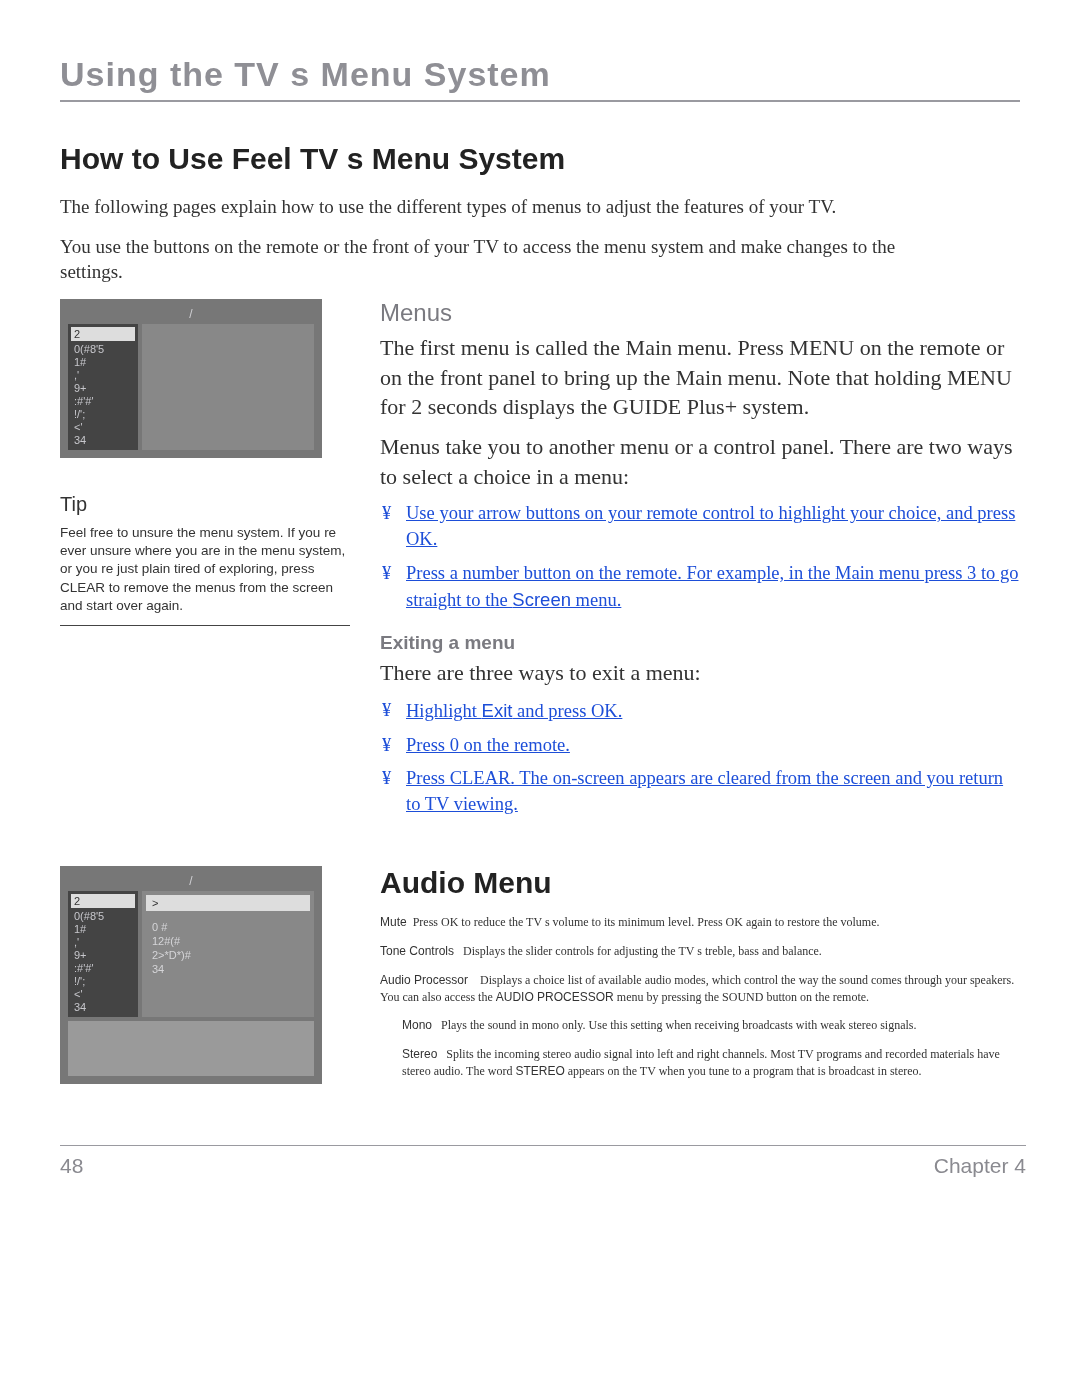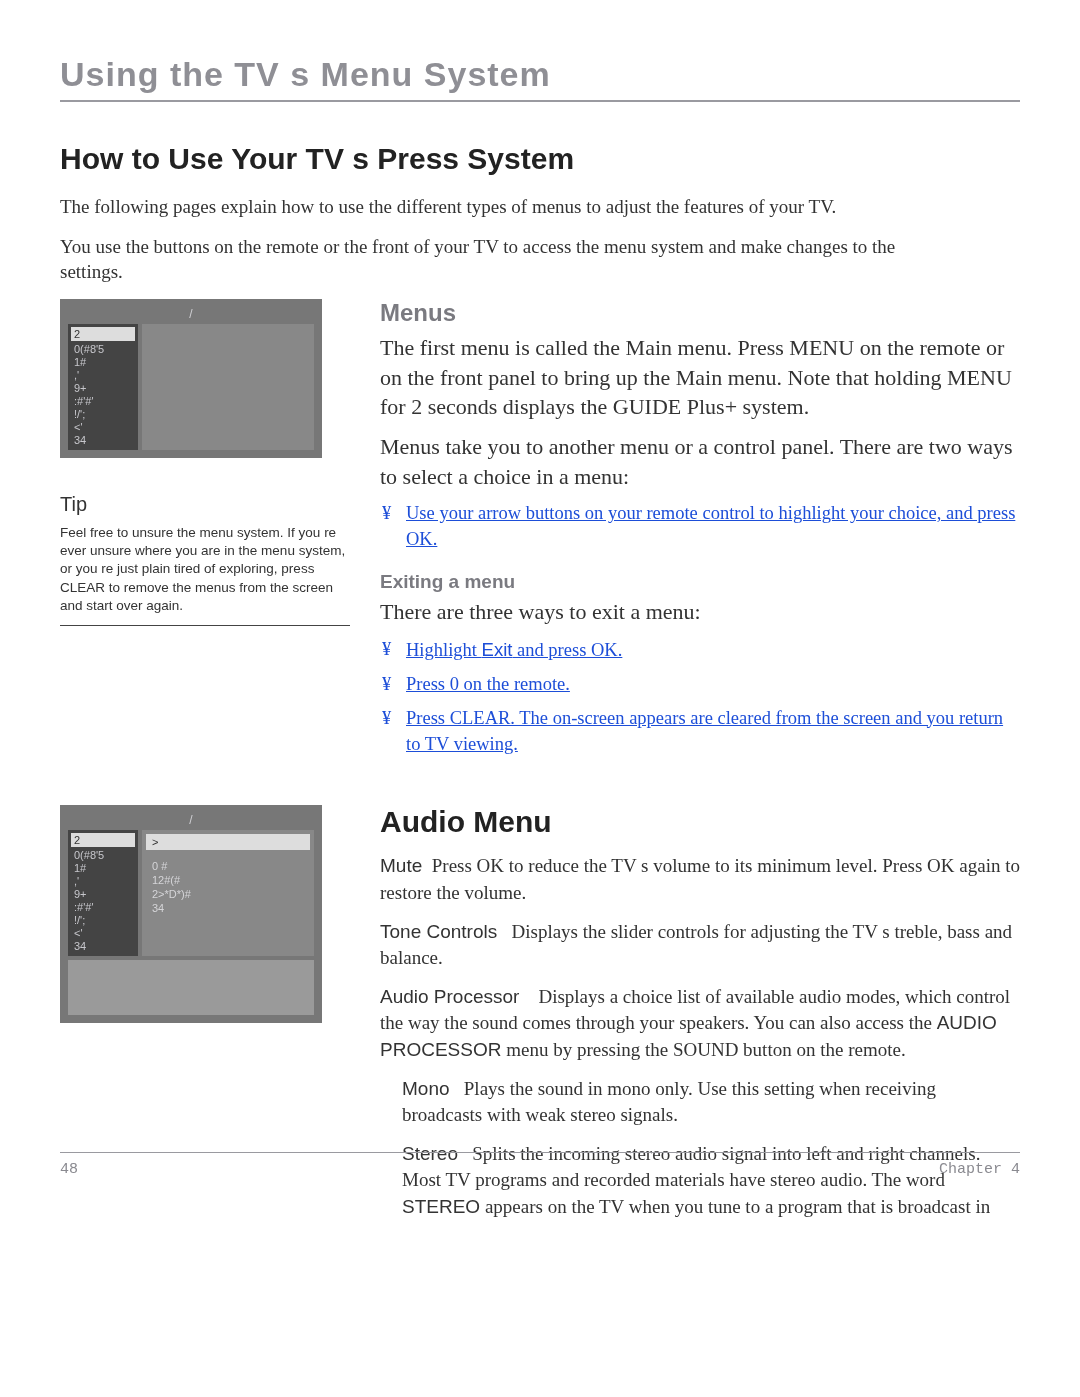--- a/index.html
+++ b/index.html
@@ -137,21 +137,21 @@
     color: #333;
   }
   .tip-rule {
     border:none;
     border-top:1px solid #444;
     margin: 10px 0 0 0;
   }
 
   .sub-h2 {
     font-family: Arial, Helvetica, sans-serif;
-    font-weight:700;
+    font-weight:400;
     font-size: 24px;
     color: #7a7a80;
     margin: 0 0 6px 0;
   }
   .sub-h3 {
     font-family: Arial, Helvetica, sans-serif;
     font-weight:700;
     font-size: 19px;
     color:#7a7a80;
     margin: 18px 0 4px 0;
@@ -182,56 +182,56 @@
     left:2px;
     top:0;
     font-family: Georgia, serif;
   }
   .sans { font-family: Arial, Helvetica, sans-serif; }
 
   .audio-block {
     margin-top: 40px;
   }
   .audio-list p {
-    font-size: 19px;
+    font-size: 12px;
     line-height:1.4;
     margin:0 0 12px 0;
     color:#333;
   }
   .audio-list .term {
     font-family: Arial, Helvetica, sans-serif;
     font-weight: 400;
   }
   .audio-sub {
     padding-left: 22px;
   }
 
   .footer {
     position:absolute;
     left:60px;
-    right:60px;
+    right:54px;
     bottom: 40px;
     border-top:1px solid #9a9aa0;
     padding-top:8px;
     display:flex;
     justify-content:space-between;
-    font-family: Liberation Mono, monospace;
+    font-family: Liberation Sans, sans-serif;
     color:#8a8a90;
-    font-size:15px;
+    font-size:21px;
   }
 </style>
 </head>
 <body>
 
 <div class="page">
 
   <h1 class="header-title">Using the TV s Menu System</h1>
   <hr class="rule">
 
-  <h2 class="section-title">How to Use Your TV s Press System</h2>
+  <h2 class="section-title">How to Use Feel TV s Menu System</h2>
   <div class="intro">
     <p>The following pages explain how to use the different types of menus to adjust the features of your TV.</p>
     <p>You use the buttons on the remote or the front of your TV to access the menu system and make changes to the settings.</p>
   </div>
 
   <div class="two-col">
     <div class="left-col">
 
       <div class="menu-shot">
         <div class="topbar">/</div>
@@ -255,20 +255,21 @@
       <div class="tip-body">Feel free to unsure the menu system. If you   re ever unsure where you are in the menu system, or you    re just plain tired of exploring, press CLEAR to remove the menus from the screen and start over again.</div>
       <hr class="tip-rule">
     </div>
 
     <div class="right-col body-text">
       <div class="sub-h2">Menus</div>
       <p>The first menu is called the Main menu. Press MENU on the remote or on the front panel to bring up the Main menu. Note that holding MENU for 2 seconds displays the GUIDE Plus+ system.</p>
       <p>Menus take you to another menu or a control panel. There are two ways to select a choice in a menu:</p>
       <ul class="bullets">
         <li>Use your arrow buttons on your remote control to highlight your choice, and press OK.</li>
+        <li>Press a number button on the remote. For example, in the Main menu press 3 to go straight to the <span class="sans">Screen</span> menu.</li>
       </ul>
 
       <div class="sub-h3">Exiting a menu</div>
       <p>There are three ways to exit a menu:</p>
       <ul class="bullets">
         <li>Highlight <span class="sans">Exit</span> and press OK.</li>
         <li>Press 0 on the remote.</li>
         <li>Press CLEAR. The on-screen appears are cleared from the screen and you return to TV viewing.</li>
       </ul>
     </div>

